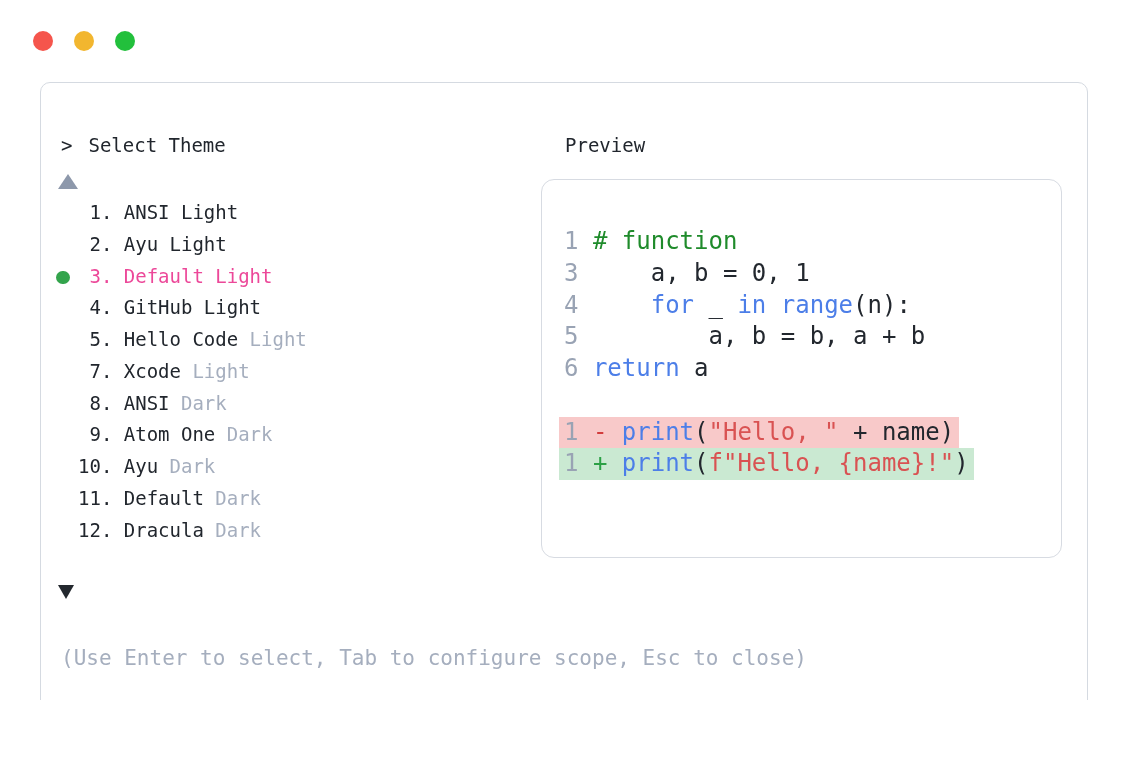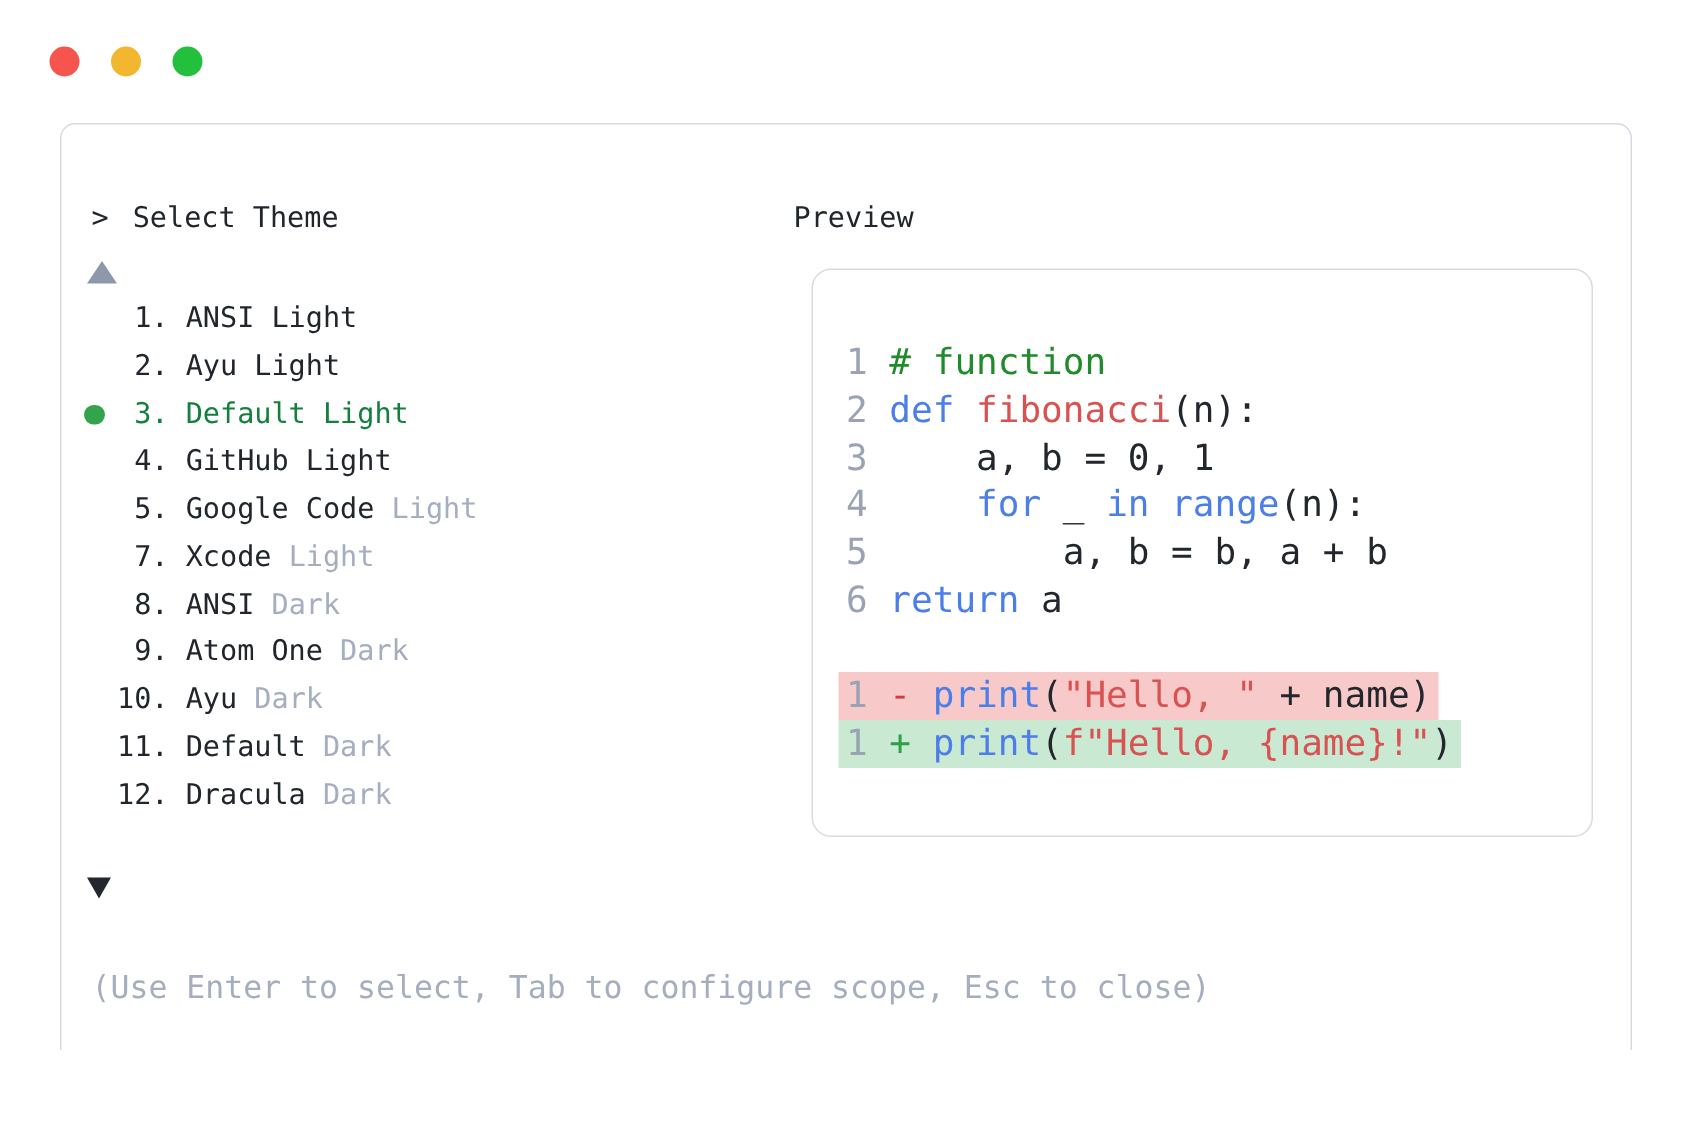--- a/index.html
+++ b/index.html
@@ -14,35 +14,35 @@
   .light.yellow { background:#f2b62f; }
   .light.green  { background:#22c03c; }
 
   
   .panel { position:absolute; left:40px; top:82px; width:1048px; height:636px;
            background:#fff; border:1.5px solid #d5dae1; border-radius:10px; }
 
   .ui19 { font-size:19px; line-height:31.77px; white-space:pre; }
   .prompt-row { position:absolute; left:20px; top:47px; }
   .prompt-sym { margin-right:16px; }
-  .preview-label { position:absolute; left:488px; top:47px; }
+  .preview-label { position:absolute; left:524px; top:47px; }
 
   .scroll-up { position:absolute; left:17px; top:91px; width:0; height:0;
                border-left:10px solid transparent; border-right:10px solid transparent;
                border-bottom:15px solid #8d98ab; }
   .scroll-down { position:absolute; left:17px; top:502px; width:0; height:0;
                  border-left:8px solid transparent; border-right:8px solid transparent;
                  border-top:14px solid #23282e; }
 
   
   .theme-list { position:absolute; left:15px; top:114px; }
   .theme-row { font-size:19px; line-height:31.77px; height:31.77px; white-space:pre; color:#21262d; }
   .bullet { display:inline-block; width:22px; }
   .dot { display:none; }
-  .theme-row.sel { color:#15803d; }
+  .theme-row.sel { color:#ec4899; }
   .theme-row.sel .dot { display:inline-block; width:13.5px; height:13.5px;
                         border-radius:50%; background:#33a44c; vertical-align:-1.5px; }
   .num { display:inline-block; width:22.9px; text-align:right; }
   .variant { color:#a5aebe; }
 
   .hint { position:absolute; left:20px; top:560px; font-size:21px; line-height:31.77px;
           white-space:pre; color:#a5aebe; }
 
   
   .preview-box { position:absolute; left:500px; top:96px; width:521px; height:379px;
@@ -78,35 +78,34 @@
 
     <div class="preview-label ui19">Preview</div>
 
     <div class="scroll-up"></div>
 
     <div class="theme-list">
         <div class="theme-row"><span class="bullet"></span><span class="num">1</span><span>. </span><span>ANSI Light</span></div>
         <div class="theme-row"><span class="bullet"></span><span class="num">2</span><span>. </span><span>Ayu Light</span></div>
         <div class="theme-row sel"><span class="bullet"><i class="dot"></i></span><span class="num">3</span><span>. </span><span>Default Light</span></div>
         <div class="theme-row"><span class="bullet"></span><span class="num">4</span><span>. </span><span>GitHub Light</span></div>
-        <div class="theme-row"><span class="bullet"></span><span class="num">5</span><span>. </span><span>Google Code</span><span class="variant"> Light</span></div>
+        <div class="theme-row"><span class="bullet"></span><span class="num">5</span><span>. </span><span>Hello Code</span><span class="variant"> Light</span></div>
         <div class="theme-row"><span class="bullet"></span><span class="num">7</span><span>. </span><span>Xcode</span><span class="variant"> Light</span></div>
         <div class="theme-row"><span class="bullet"></span><span class="num">8</span><span>. </span><span>ANSI</span><span class="variant"> Dark</span></div>
         <div class="theme-row"><span class="bullet"></span><span class="num">9</span><span>. </span><span>Atom One</span><span class="variant"> Dark</span></div>
         <div class="theme-row"><span class="bullet"></span><span class="num">10</span><span>. </span><span>Ayu</span><span class="variant"> Dark</span></div>
         <div class="theme-row"><span class="bullet"></span><span class="num">11</span><span>. </span><span>Default</span><span class="variant"> Dark</span></div>
         <div class="theme-row"><span class="bullet"></span><span class="num">12</span><span>. </span><span>Dracula</span><span class="variant"> Dark</span></div>
       </div>
 
     <div class="scroll-down"></div>
 
     <div class="preview-box">
       <div>
           <div class="code-line"><span class="pill"><span class="tk-ln">1</span><span class="tk-pl"> </span><span class="tk-cm"># function</span></span></div>
-          <div class="code-line"><span class="pill"><span class="tk-ln">2</span><span class="tk-pl"> </span><span class="tk-kw">def</span><span class="tk-pl"> </span><span class="tk-fn">fibonacci</span><span class="tk-pl">(n):</span></span></div>
           <div class="code-line"><span class="pill"><span class="tk-ln">3</span><span class="tk-pl"> </span><span class="tk-pl">    a, b = 0, 1</span></span></div>
           <div class="code-line"><span class="pill"><span class="tk-ln">4</span><span class="tk-pl"> </span><span class="tk-pl">    </span><span class="tk-kw">for</span><span class="tk-pl"> _ </span><span class="tk-kw">in</span><span class="tk-pl"> </span><span class="tk-kw">range</span><span class="tk-pl">(n):</span></span></div>
           <div class="code-line"><span class="pill"><span class="tk-ln">5</span><span class="tk-pl"> </span><span class="tk-pl">        a, b = b, a + b</span></span></div>
           <div class="code-line"><span class="pill"><span class="tk-ln">6</span><span class="tk-pl"> </span><span class="tk-kw">return</span><span class="tk-pl"> a</span></span></div>
           <div class="code-line"><span class="pill"></span></div>
           <div class="code-line"><span class="pill bg-removed"><span class="tk-ln">1</span><span class="tk-pl"> </span><span class="tk-mi">-</span><span class="tk-pl"> </span><span class="tk-kw">print</span><span class="tk-pl">(</span><span class="tk-st">"Hello, "</span><span class="tk-pl"> + name)</span></span></div>
           <div class="code-line"><span class="pill bg-added"><span class="tk-ln">1</span><span class="tk-pl"> </span><span class="tk-ad">+</span><span class="tk-pl"> </span><span class="tk-kw">print</span><span class="tk-pl">(</span><span class="tk-st">f"Hello, {name}!"</span><span class="tk-pl">)</span></span></div>
         </div>
     </div>
 

